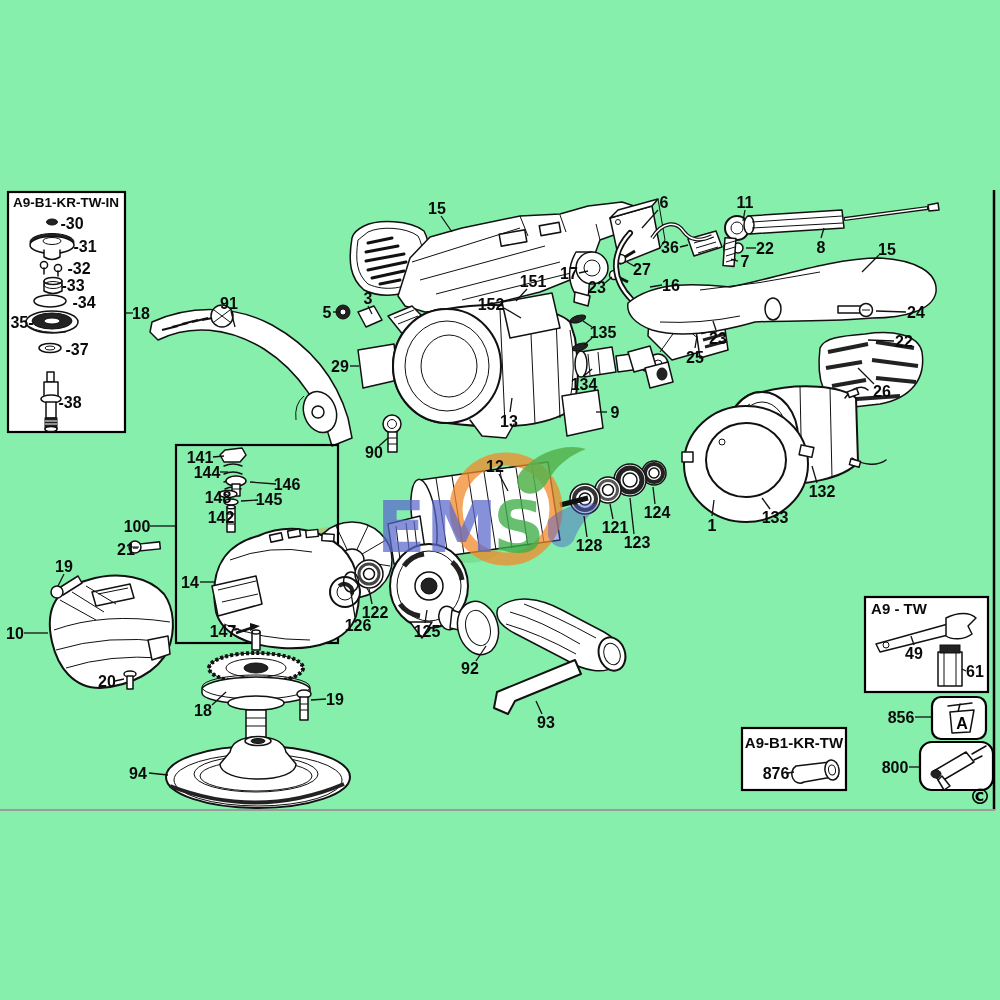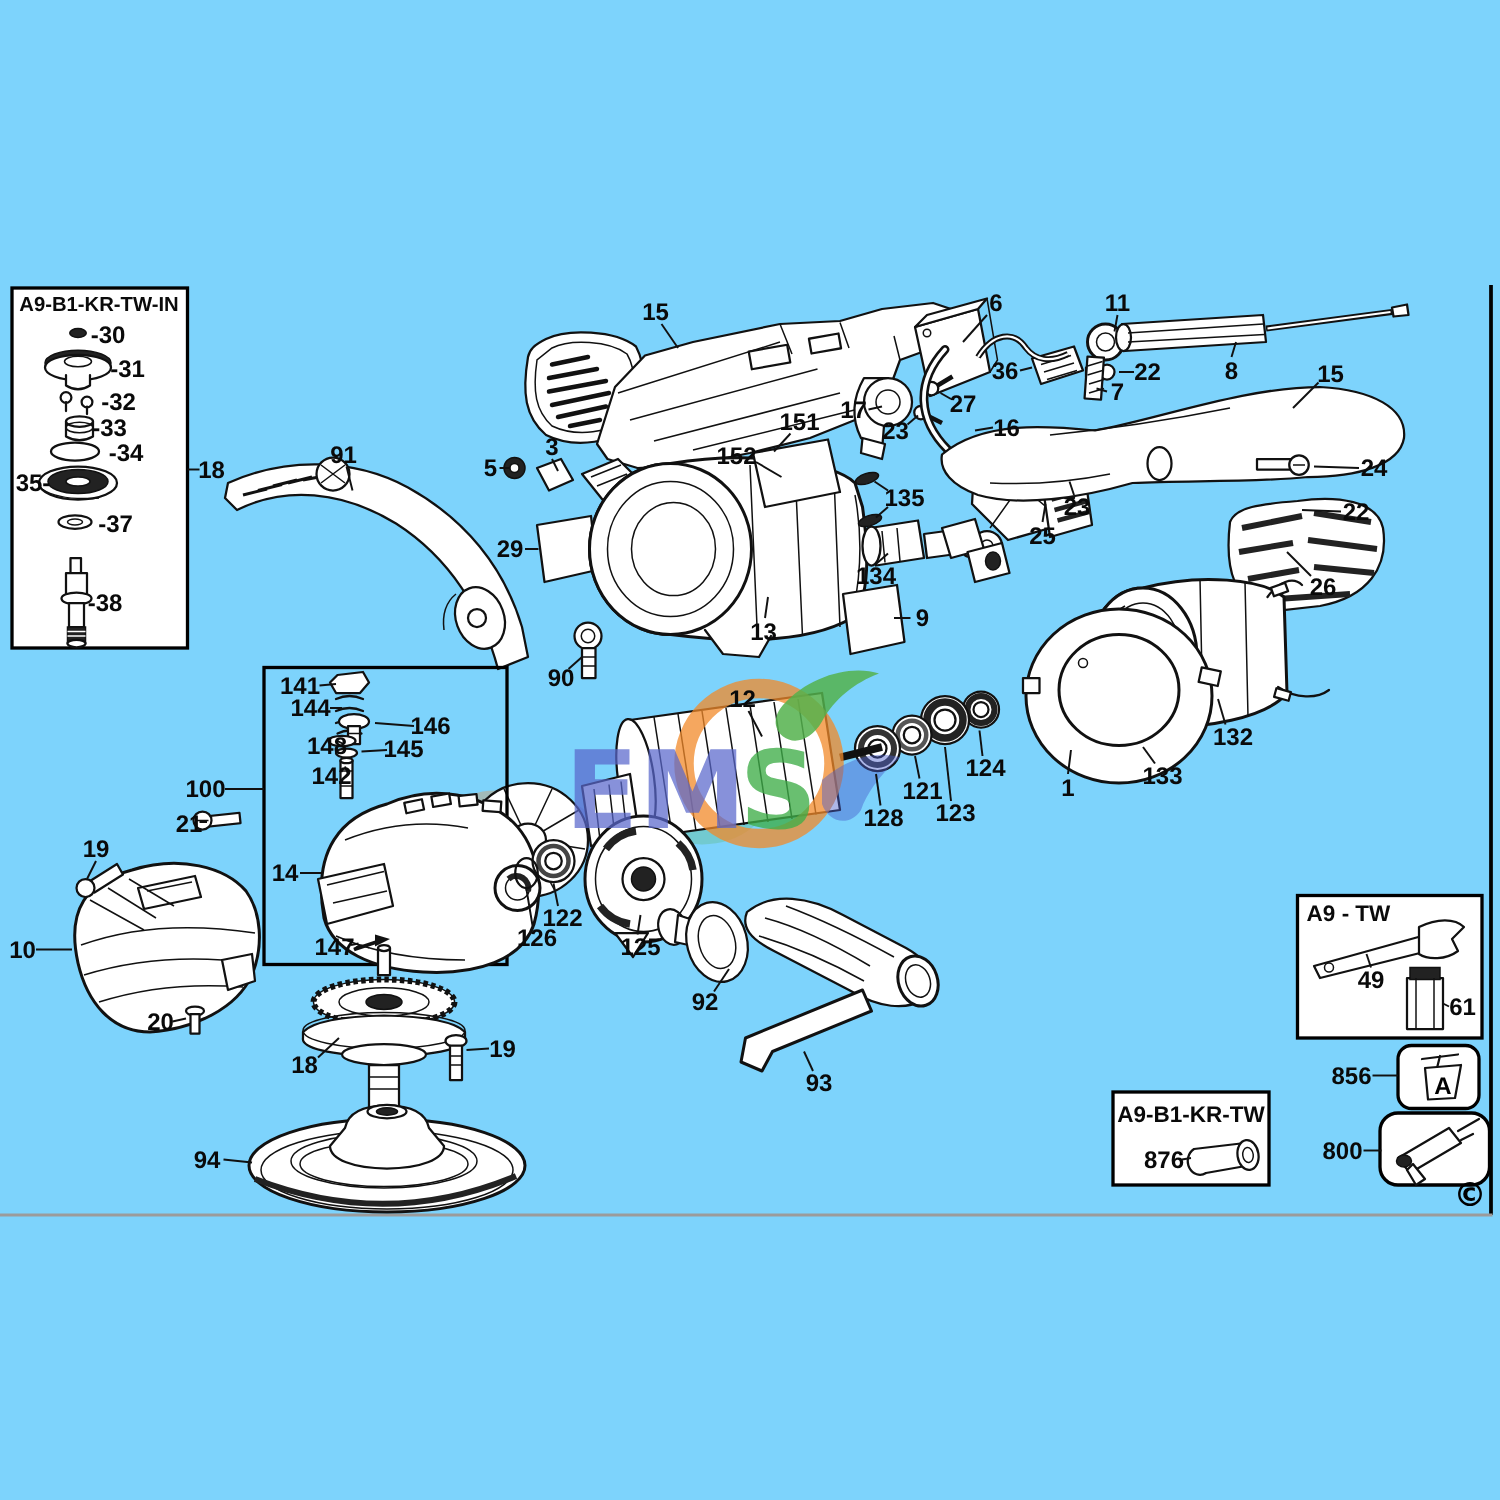--- a/index.html
+++ b/index.html
@@ -1,16 +1,16 @@
 <!DOCTYPE html>
 <html><head>
 <meta charset="utf-8">
 <style>
   html,body{margin:0;padding:0;background:#ffffff;}
-  #stage{position:relative;width:1000px;height:1000px;background:#7dd3fc;overflow:hidden;
+  #stage{position:relative;width:1000px;height:1000px;background:#86efac;overflow:hidden;
          font-family:"Liberation Sans",sans-serif;}
   svg{position:absolute;left:0;top:0;}
   .ln{stroke:#111;stroke-width:1.5;fill:none;stroke-linejoin:round;stroke-linecap:round;}
   .fw{stroke:#111;stroke-width:1.5;fill:#fff;stroke-linejoin:round;stroke-linecap:round;}
   .fw2{stroke:#111;stroke-width:2;fill:#fff;stroke-linejoin:round;}
   .dk{stroke:#111;stroke-width:1;fill:#222;}
   .thin{stroke:#111;stroke-width:1;fill:none;}
   .callout{font:bold 16px "Liberation Sans",sans-serif;fill:#0a0a0a;text-anchor:middle;}
   .boxtitle{font:bold 13.5px "Liberation Sans",sans-serif;fill:#0a0a0a;text-anchor:middle;}
   .boxtitle2{font:bold 15px "Liberation Sans",sans-serif;fill:#0a0a0a;text-anchor:middle;}

